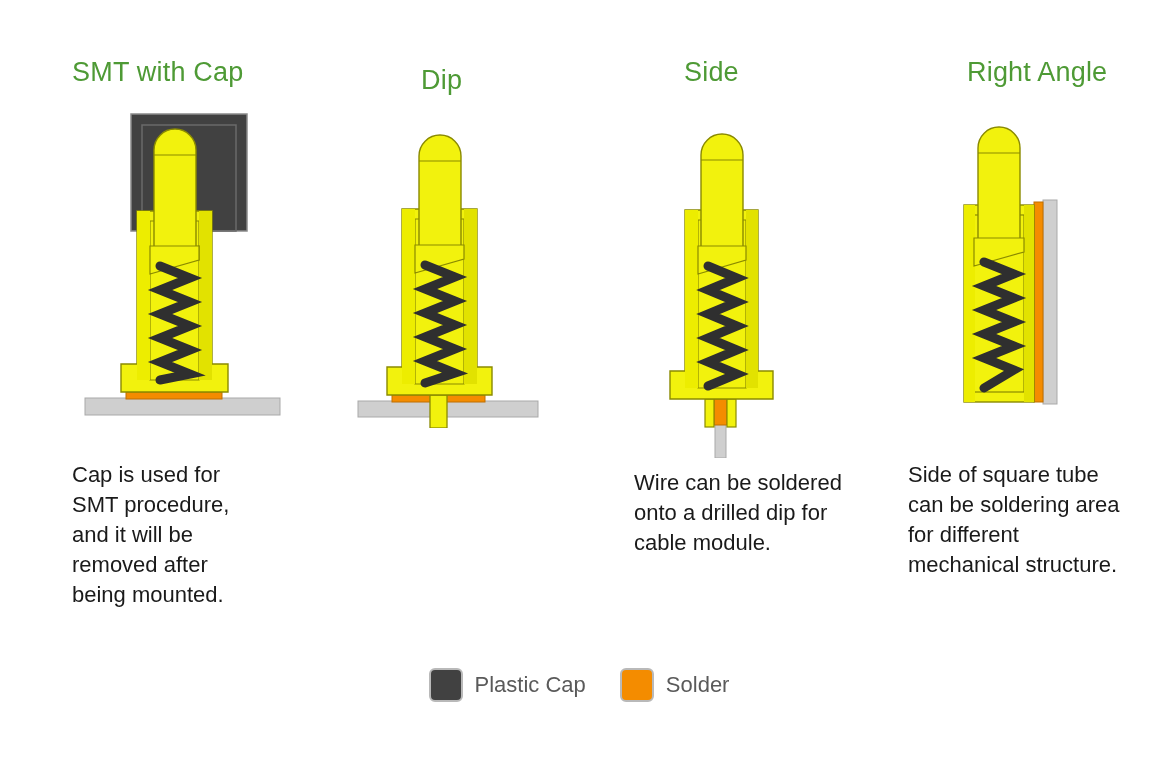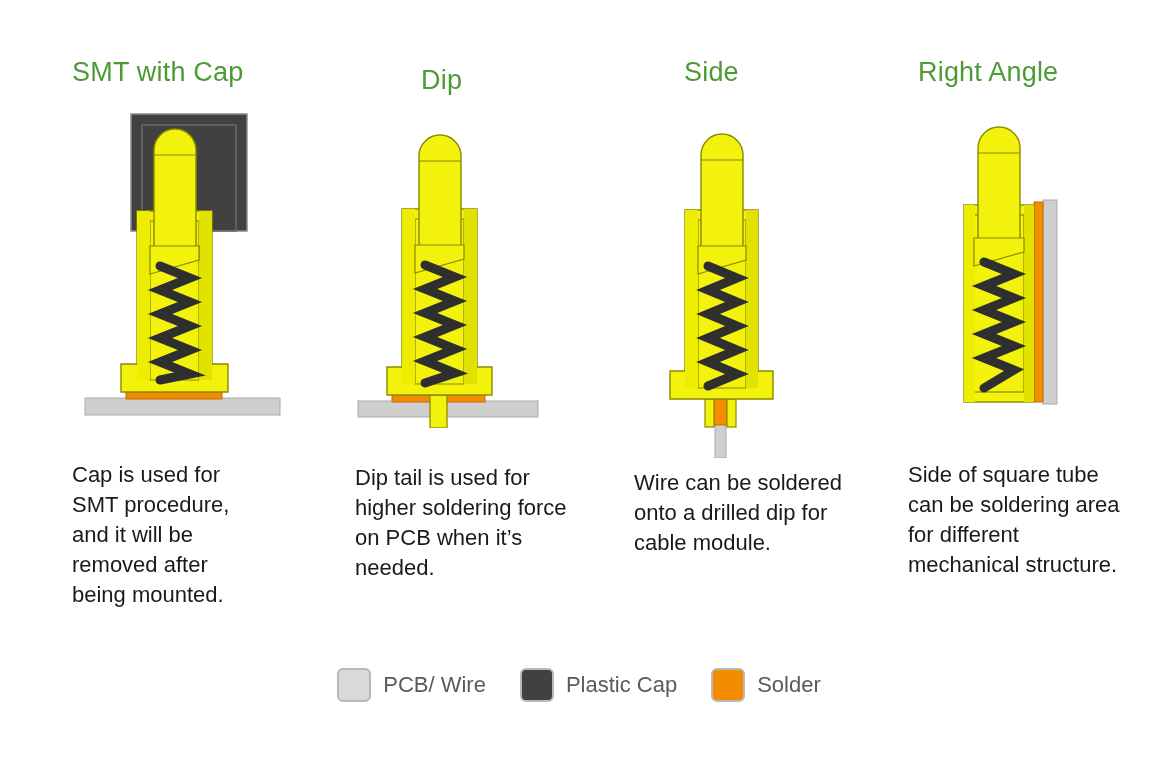--- a/index.html
+++ b/index.html
@@ -77,21 +77,21 @@
 <body>
 
 <div class="canvas">
 
   <div class="col-title" style="left:72px; top:57px;">SMT with Cap</div>
 
   <div class="col-title" style="left:421px; top:65px;">Dip</div>
 
   <div class="col-title" style="left:684px; top:57px;">Side</div>
 
-  <div class="col-title" style="left:918px; top:57px;">Right Angle</div>
+  <div class="col-title" style="left:967px; top:57px;">Right Angle</div>
 
   <div class="figure" style="left:80px; top:108px; width:220px; height:315px;">
     <svg width="220" height="315" viewBox="0 0 220 315" xmlns="http://www.w3.org/2000/svg">
 
       <g>
         <rect x="5" y="290" width="195" height="17" fill="#cfcfcf" stroke="#a9a9a9" stroke-width="1"></rect>
       </g>
 
       <g>
         <rect x="46" y="284" width="96" height="7" fill="#F48C00" stroke="#c06f00" stroke-width="1"></rect>
@@ -219,32 +219,27 @@
       </g>
 
       <g fill="none" stroke="#2f2f2f" stroke-width="9" stroke-linecap="round">
         <path d="M54 140 L84 152 L54 164 L84 176 L54 188 L84 200 L54 212 L84 224 L54 236 L84 248 L54 266"></path>
       </g>
     </svg>
   </div>
 
   <div class="caption" style="left:72px; top:460px; width:195px;">Cap is used for SMT procedure, and it will be removed after being mounted.</div>
 
-  <div class="caption" style="left:355px; top:463px; width:225px;">Dip tail is used for higher soldering force on PCB when it’s needed.</div>
 
   <div class="caption" style="left:634px; top:468px; width:225px;">Wire can be soldered onto a drilled dip for cable module.</div>
 
   <div class="caption" style="left:908px; top:460px; width:224px;">Side of square tube can be soldering area for different mechanical structure.</div>
 
   <div class="legend">
 
-    <div class="legend-item">
-      <span class="swatch" style="background:#d9d9d9;"></span>
-      <span class="legend-label">PCB/ Wire</span>
-    </div>
 
     <div class="legend-item">
       <span class="swatch" style="background:#414141;"></span>
       <span class="legend-label">Plastic Cap</span>
     </div>
 
     <div class="legend-item">
       <span class="swatch" style="background:#F48C00;"></span>
       <span class="legend-label">Solder</span>
     </div>

